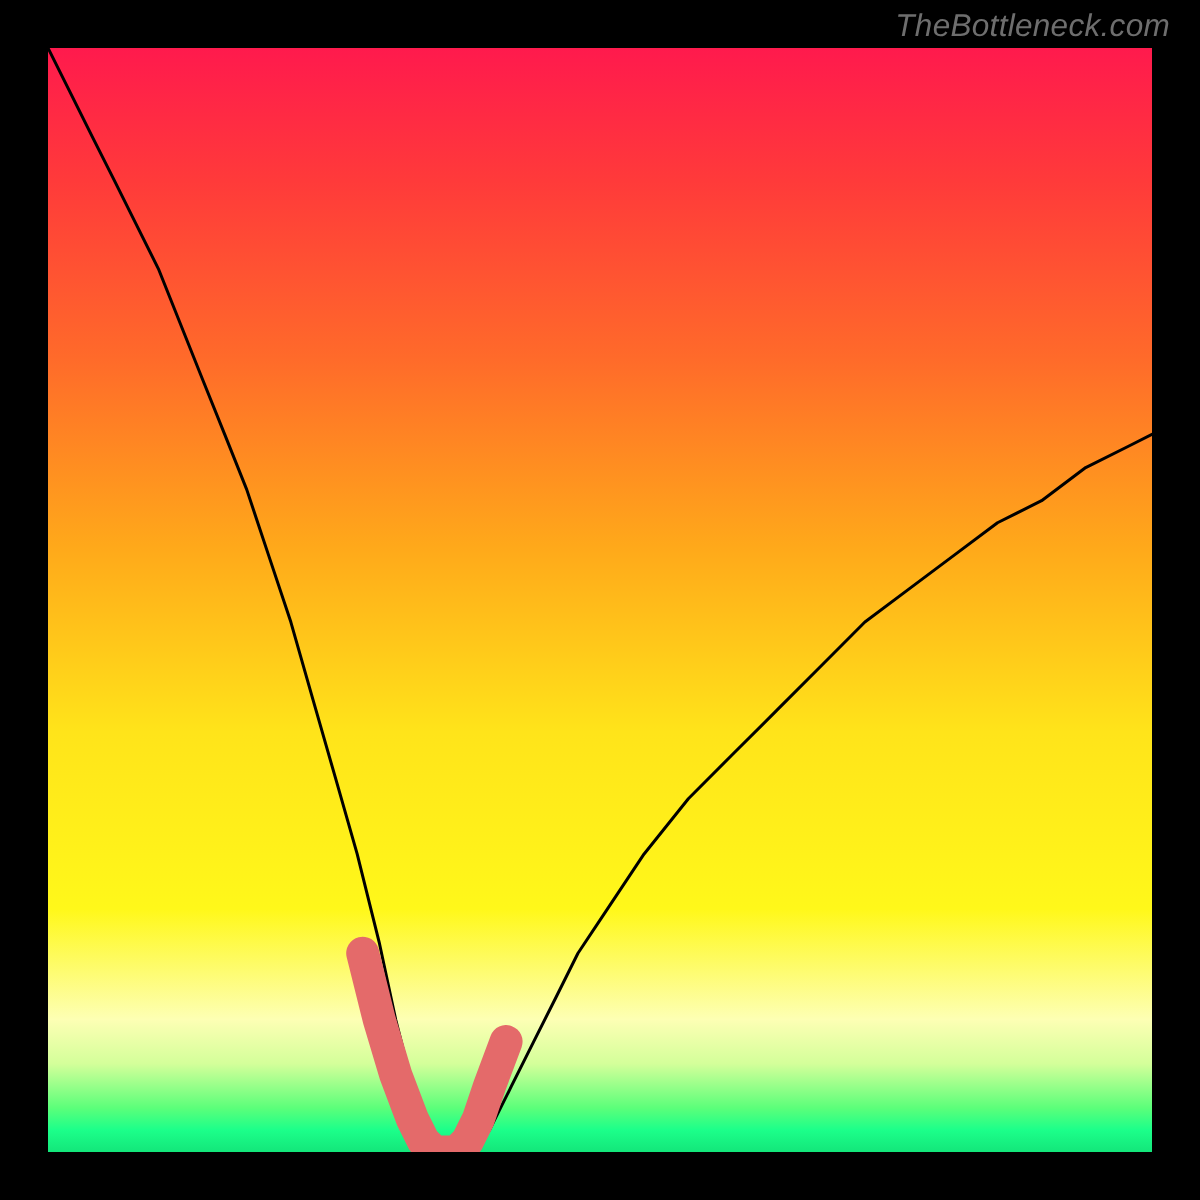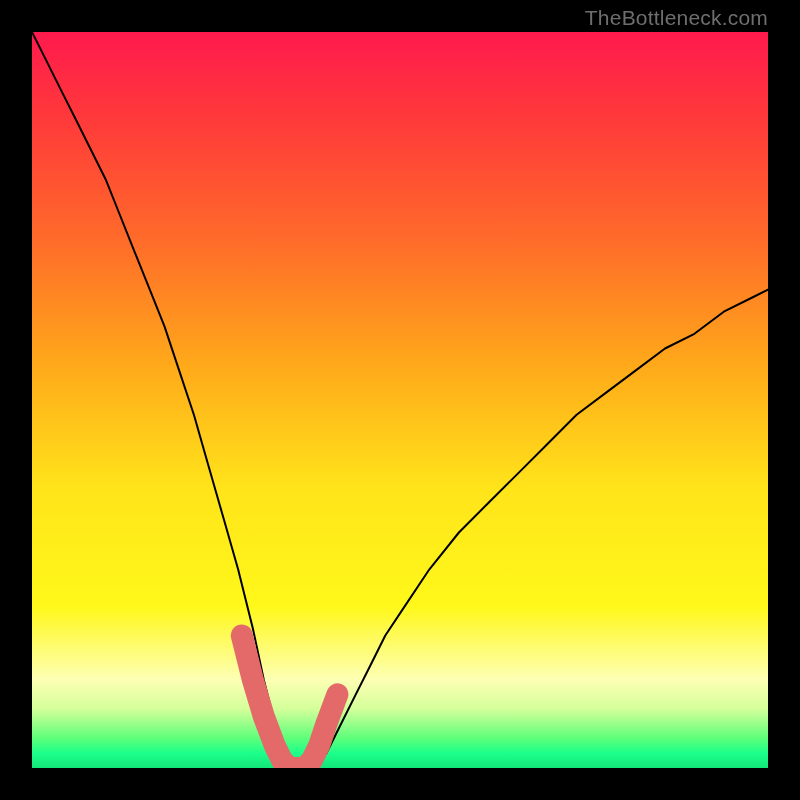--- a/index.html
+++ b/index.html
@@ -34,25 +34,26 @@
       #fdffb4 88%,
       #d4ff9a 92%,
       #5cff7a 96%,
       #1cff8a 98%,
       #13e67a 100%
     );
   }
   .watermark {
     position: absolute;
     top: 6px;
-    right: 32px;
+    right: 20px;
     color: #6e6e6e;
     font-size: 21px;
     font-weight: 500;
     letter-spacing: 0.2px;
+    font-style: italic;
   }
   svg.overlay {
     position: absolute;
     left: 0;
     top: 0;
     width: 736px;
     height: 736px;
   }
 </style>
 </head>

